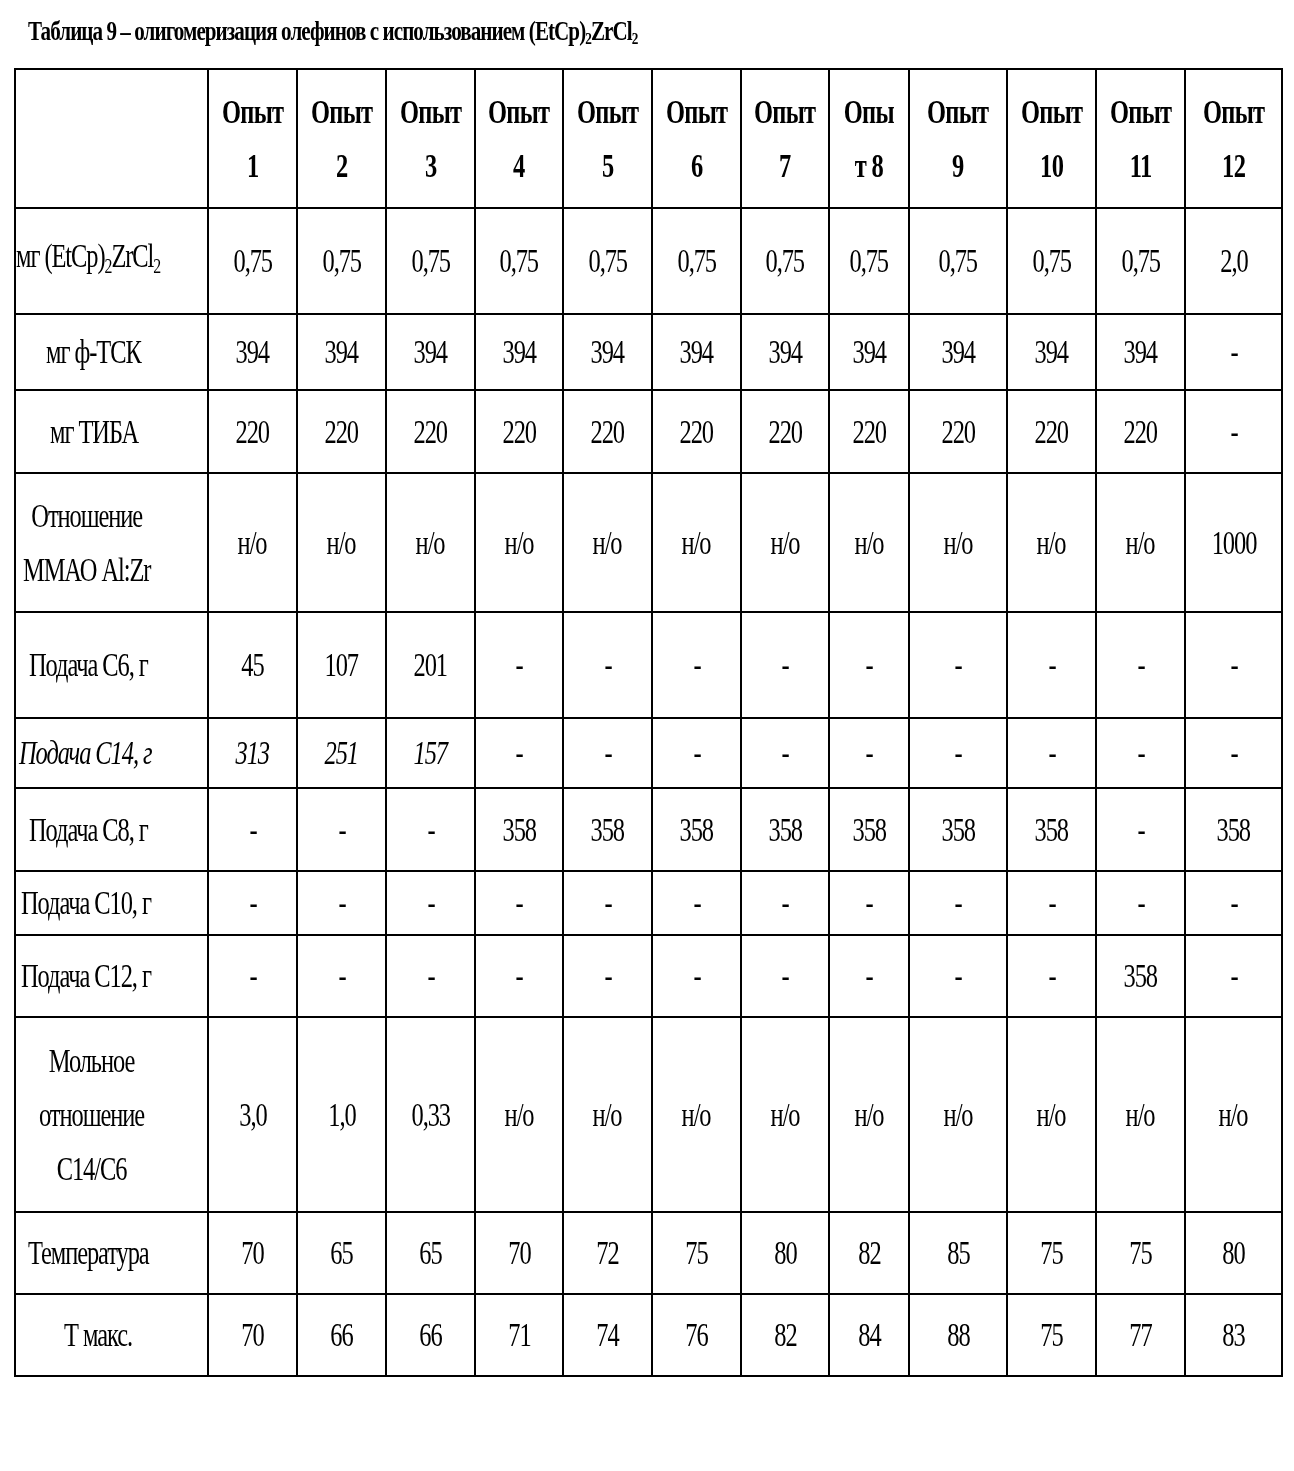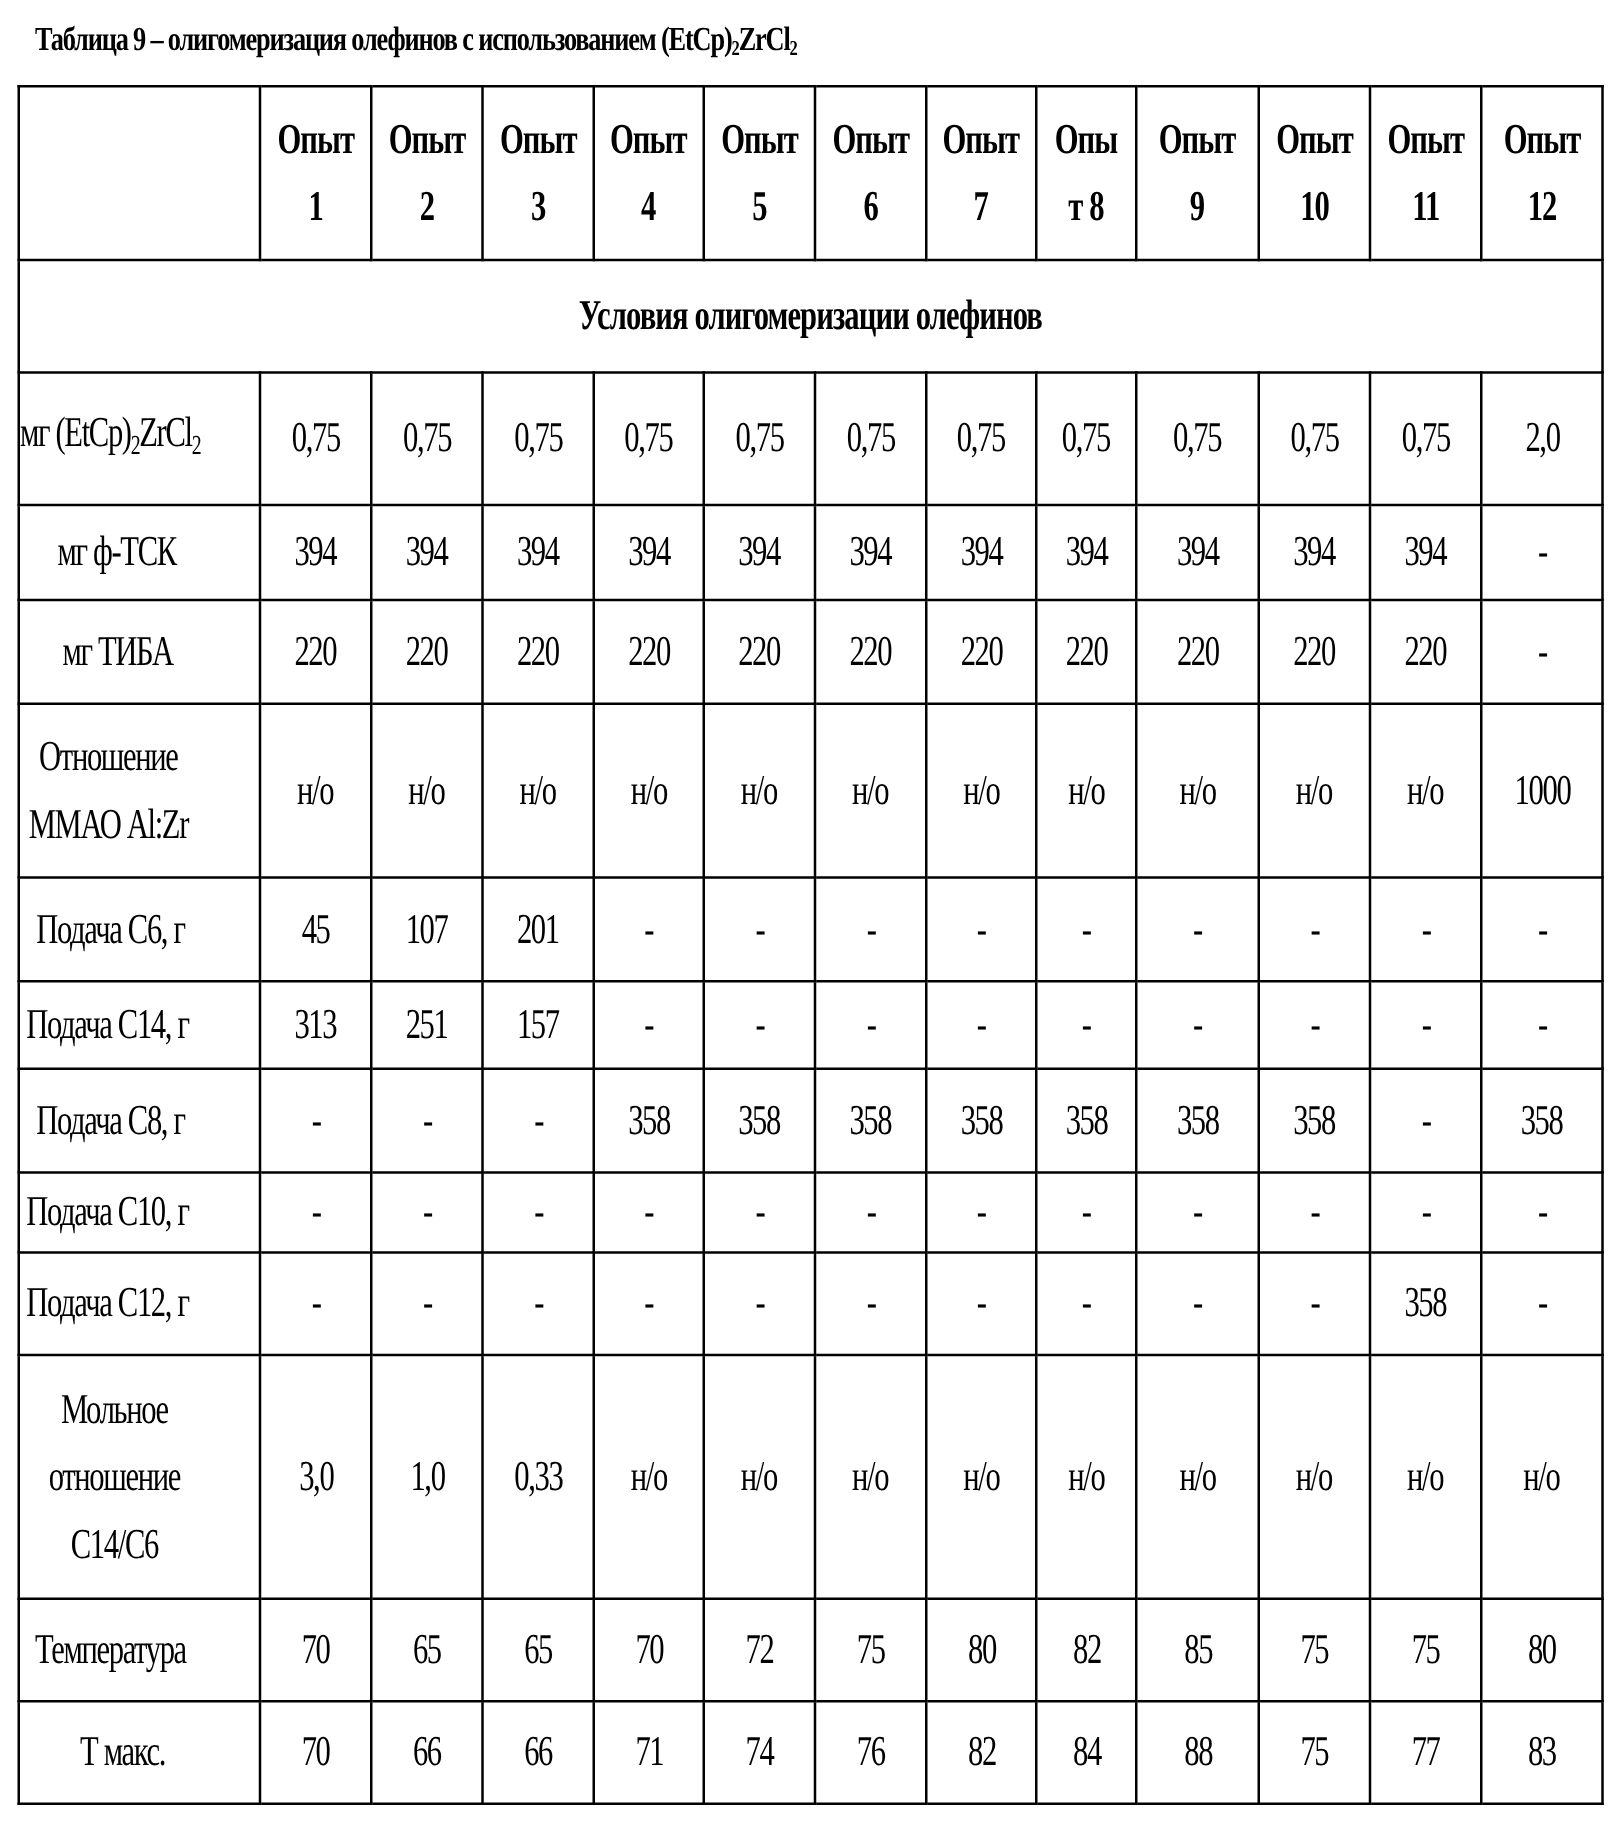--- a/index.html
+++ b/index.html
@@ -68,23 +68,20 @@
         <td><span class="head-text"><span>Опыт</span><br><span>4</span></span></td>
         <td><span class="head-text"><span>Опыт</span><br><span>5</span></span></td>
         <td><span class="head-text"><span>Опыт</span><br><span>6</span></span></td>
         <td><span class="head-text"><span>Опыт</span><br><span>7</span></span></td>
         <td><span class="head-text"><span>Опы</span><br><span>т 8</span></span></td>
         <td><span class="head-text"><span>Опыт</span><br><span>9</span></span></td>
         <td><span class="head-text"><span>Опыт</span><br><span>10</span></span></td>
         <td><span class="head-text"><span>Опыт</span><br><span>11</span></span></td>
         <td><span class="head-text"><span>Опыт</span><br><span>12</span></span></td>
       </tr>
-    <tr style="height:90px">
-      <td colspan="13"><span class="section-text">Условия олигомеризации олефинов</span></td>
-    </tr>
   <tr style="height: 106px;">
         <td class="label"><span class="label-inner"><span>мг (EtCp)</span><sub>2</sub><span>ZrCl</span><sub>2</sub></span></td>
         <td><span class="cell-text">0,75</span></td>
         <td><span class="cell-text">0,75</span></td>
         <td><span class="cell-text">0,75</span></td>
         <td><span class="cell-text">0,75</span></td>
         <td><span class="cell-text">0,75</span></td>
         <td><span class="cell-text">0,75</span></td>
         <td><span class="cell-text">0,75</span></td>
         <td><span class="cell-text">0,75</span></td>
@@ -131,36 +128,36 @@
         <td><span class="cell-text">н/о</span></td>
         <td><span class="cell-text">н/о</span></td>
         <td><span class="cell-text">н/о</span></td>
         <td><span class="cell-text">н/о</span></td>
         <td><span class="cell-text">н/о</span></td>
         <td><span class="cell-text">н/о</span></td>
         <td><span class="cell-text">н/о</span></td>
         <td><span class="cell-text">н/о</span></td>
         <td><span class="cell-text">1000</span></td>
       </tr>
-      <tr style="height: 83px; margin-left: 34px;">
+      <tr style="height: 106px; margin-left: 34px;">
         <td class="label"><span class="label-inner"><span>Подача С6, г</span></span></td>
         <td><span class="cell-text">45</span></td>
         <td><span class="cell-text">107</span></td>
         <td><span class="cell-text">201</span></td>
         <td><span class="cell-text">-</span></td>
         <td><span class="cell-text">-</span></td>
         <td><span class="cell-text">-</span></td>
         <td><span class="cell-text">-</span></td>
         <td><span class="cell-text">-</span></td>
         <td><span class="cell-text">-</span></td>
         <td><span class="cell-text">-</span></td>
         <td><span class="cell-text">-</span></td>
         <td><span class="cell-text">-</span></td>
       </tr>
-      <tr style="height: 70px;">
+      <tr style="height: 70px; font-style: italic;">
         <td class="label"><span class="label-inner"><span>Подача С14, г</span></span></td>
         <td><span class="cell-text">313</span></td>
         <td><span class="cell-text">251</span></td>
         <td><span class="cell-text">157</span></td>
         <td><span class="cell-text">-</span></td>
         <td><span class="cell-text">-</span></td>
         <td><span class="cell-text">-</span></td>
         <td><span class="cell-text">-</span></td>
         <td><span class="cell-text">-</span></td>
         <td><span class="cell-text">-</span></td>

